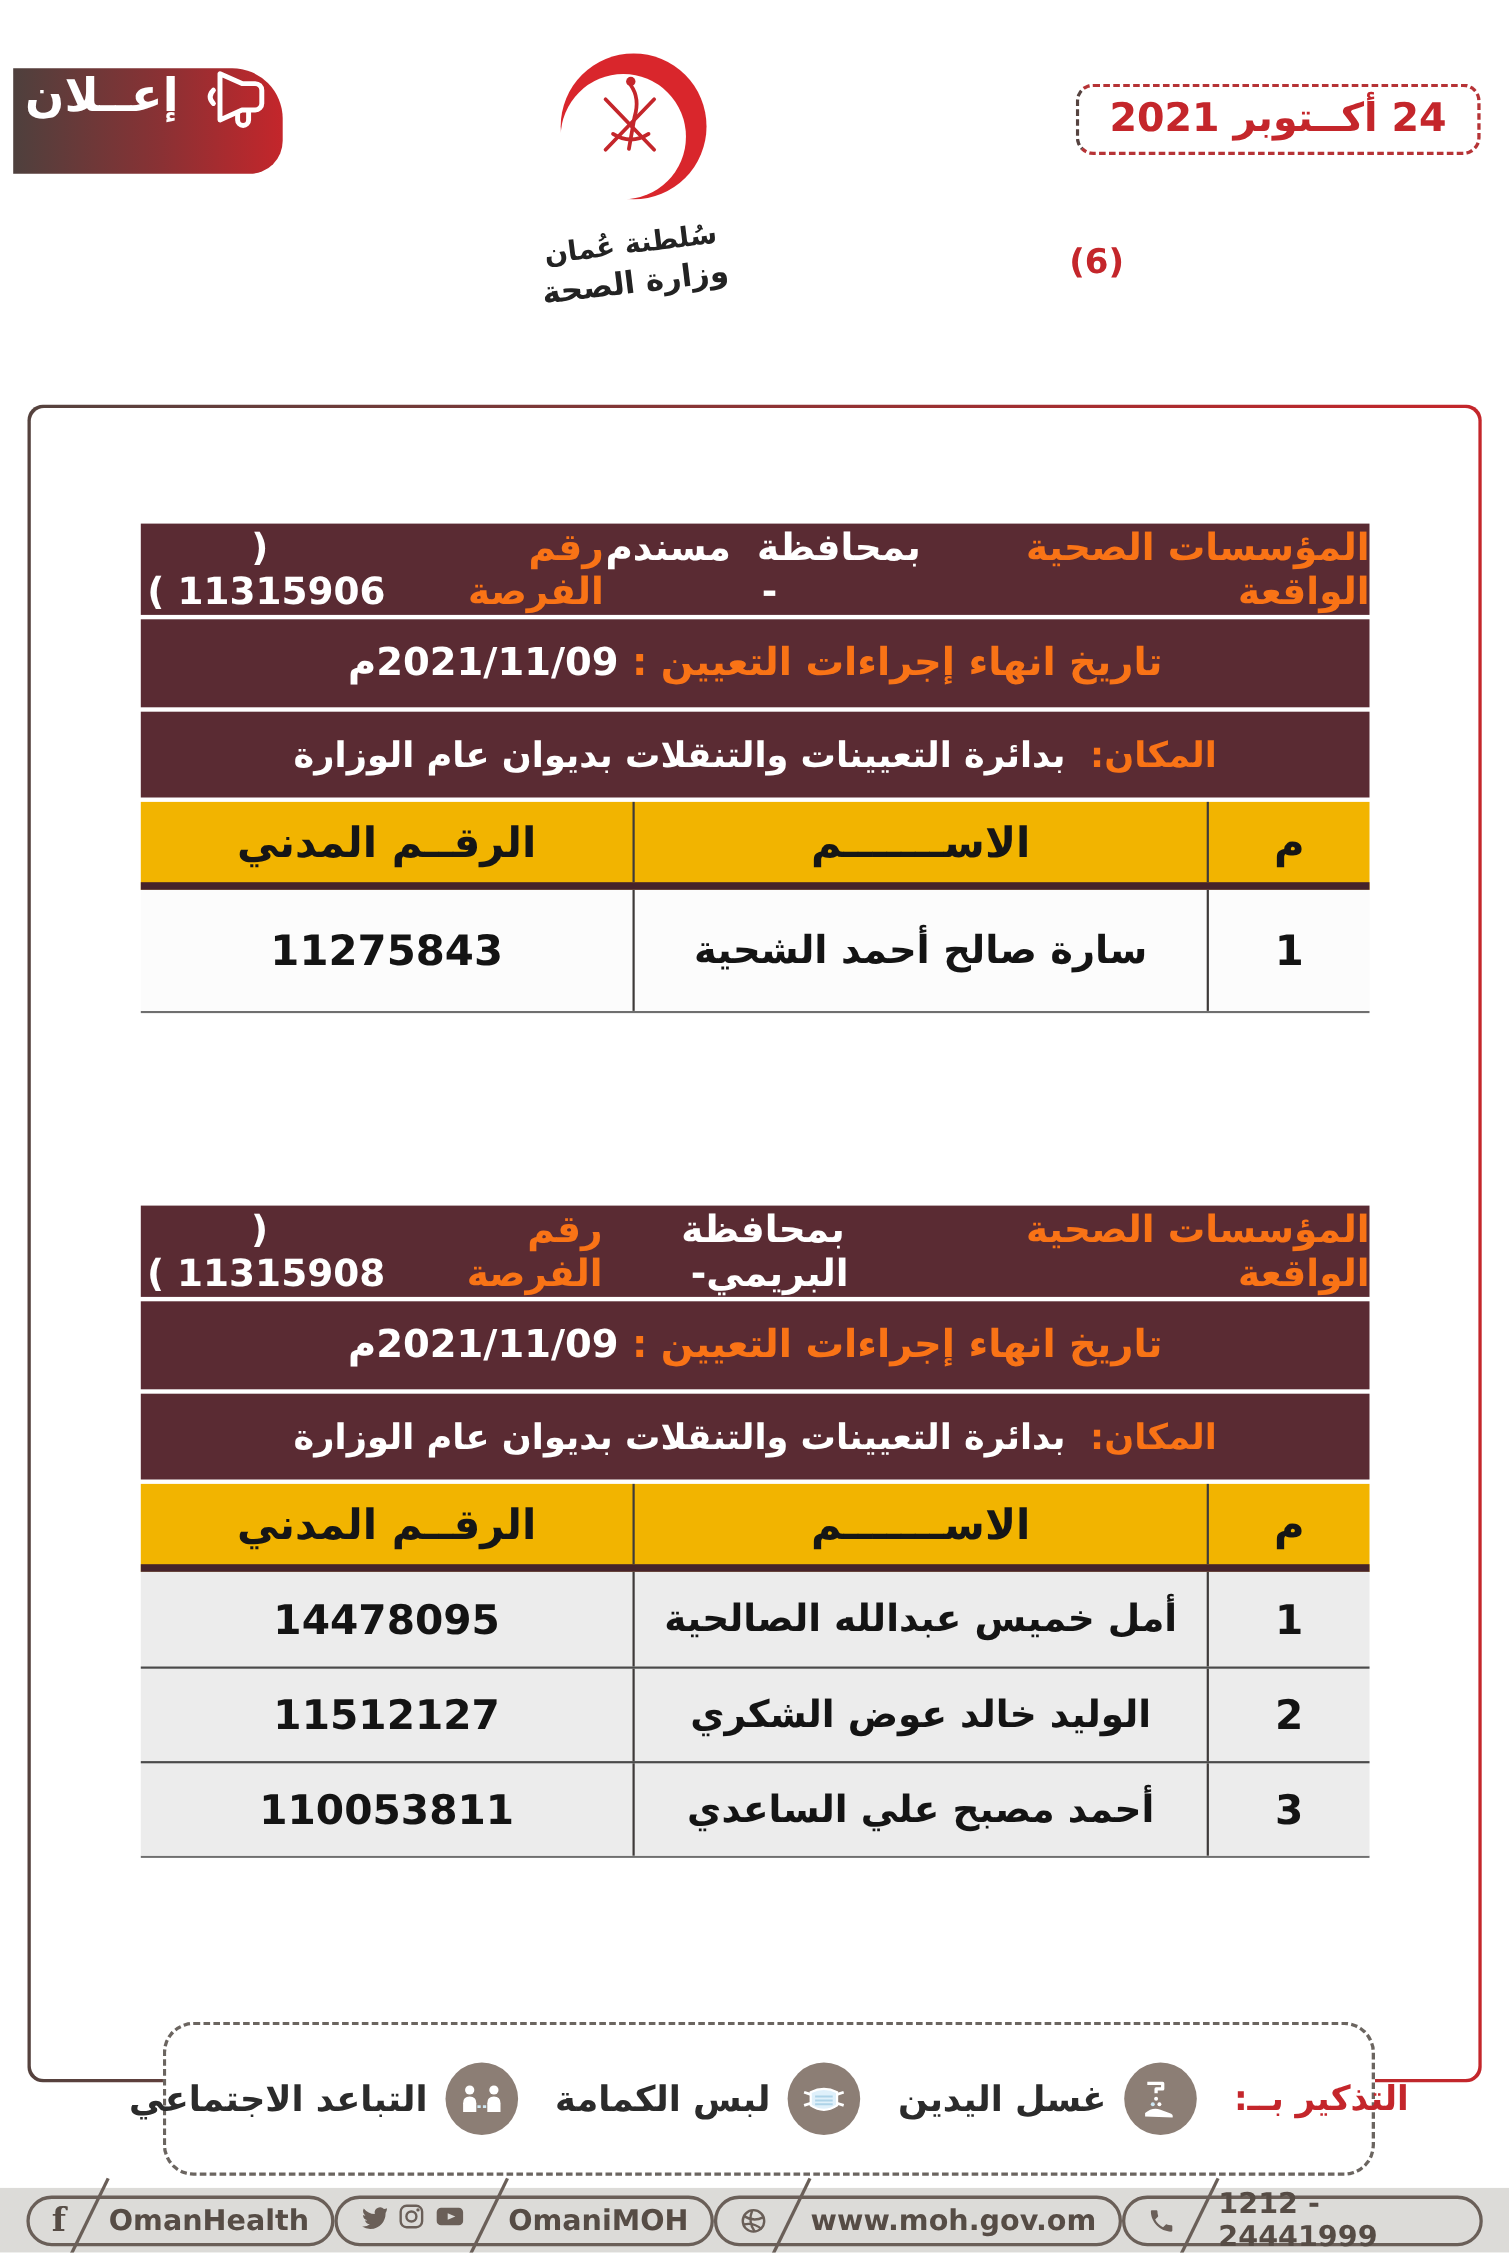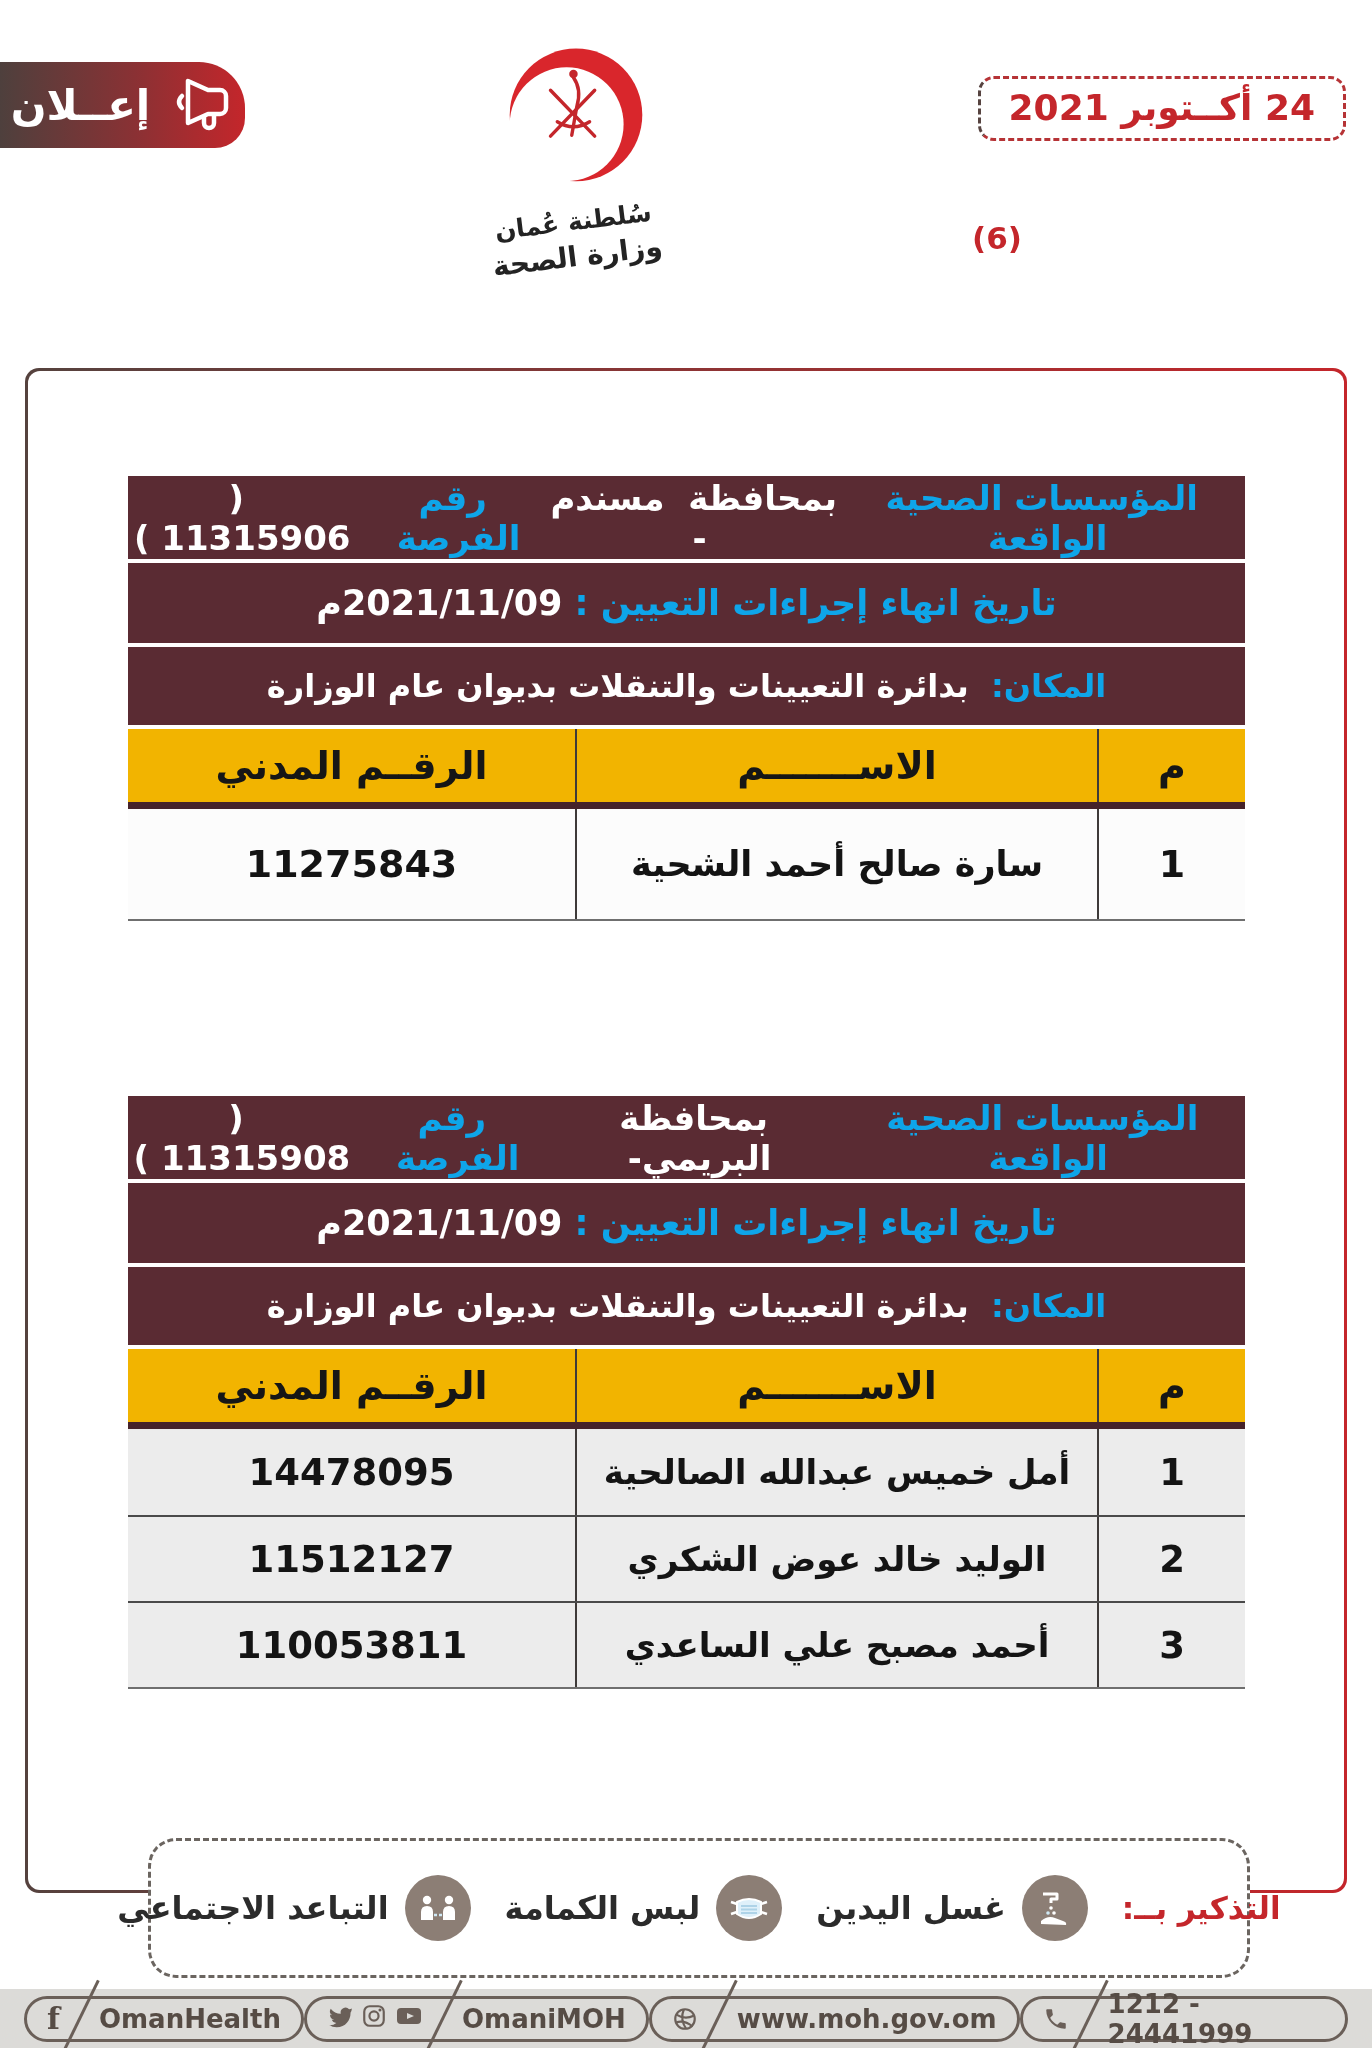--- a/index.html
+++ b/index.html
@@ -1,23 +1,23 @@
 <!DOCTYPE html>
 <html lang="ar"><head>
 <meta charset="utf-8">
 <style>
   * { margin:0; padding:0; box-sizing:border-box; }
   html,body { background:#ffffff; }
   body { font-family:"DejaVu Sans", sans-serif; }
   #page { position:relative; width:1372px; height:2048px; margin:0 auto; background:#ffffff; overflow:hidden; }
 
   
-  .announce-badge{ position:absolute; left:0; top:62px; width:245px; height:86px;
+  .announce-badge{ position:absolute; left:12px; top:62px; width:245px; height:96px;
     background:linear-gradient(90deg,#4e403d 0%,#8a3134 55%,#c4262b 100%);
-    border-radius:0 46px 30px 0; display:flex; direction:rtl; align-items:center;
+    border-radius:0 46px 30px 0; display:flex; direction:rtl; align-items:flex-start;
     justify-content:center; gap:20px; color:#fff; }
   .announce-badge .label{ font-size:42px; font-weight:bold; letter-spacing:1px; }
 
   
   .date-badge{ position:absolute; right:26px; top:76px; padding:8px 28px 10px;
     border:3px dashed #b63336; border-left-color:#564340; border-radius:16px;
     color:#c4262b; font-size:36px; font-weight:bold; direction:rtl; background:#fff; }
 
   
   .logo{ position:absolute; left:468px; top:40px; width:215px; text-align:center; }
@@ -34,21 +34,21 @@
     background:linear-gradient(90deg,#55423e,#c4262b); border-radius:14px; }
   .card-inner{ position:relative; width:100%; height:100%; background:#fff; border-radius:12px; }
 
   
   .table{ position:absolute; left:100px; width:1117px; direction:rtl; }
   .mrow{ background:#5a2b33; color:#fff; font-weight:bold; display:flex; align-items:center;
     justify-content:center; direction:rtl; margin-bottom:4px; text-align:center; }
   .mrow.title{ height:83px; font-size:34px; }
   .mrow.deadline{ height:80px; font-size:35px; }
   .mrow.location{ height:78px; font-size:32px; }
-  .mrow .em{ color:#0ea5e9; }
+  .mrow .em{ color:#f97316;text-align:right; }
   .mrow span{ white-space:pre-wrap; }
 
   .hrow{ background:#f2b400; display:flex; direction:rtl; height:80px;
     border-bottom:7px solid #46232a; color:#161616; font-weight:bold; font-size:38px; }
   .hrow .c, .trow .c{ display:flex; align-items:center; justify-content:center; }
   .c.no{ width:146px; }
   .c.name{ width:524px; border-right:2px solid #3e3a39; border-left:2px solid #3e3a39; }
   .c.civil{ flex:1; }
 
   .trow{ display:flex; direction:rtl; font-weight:bold; color:#141414; }

